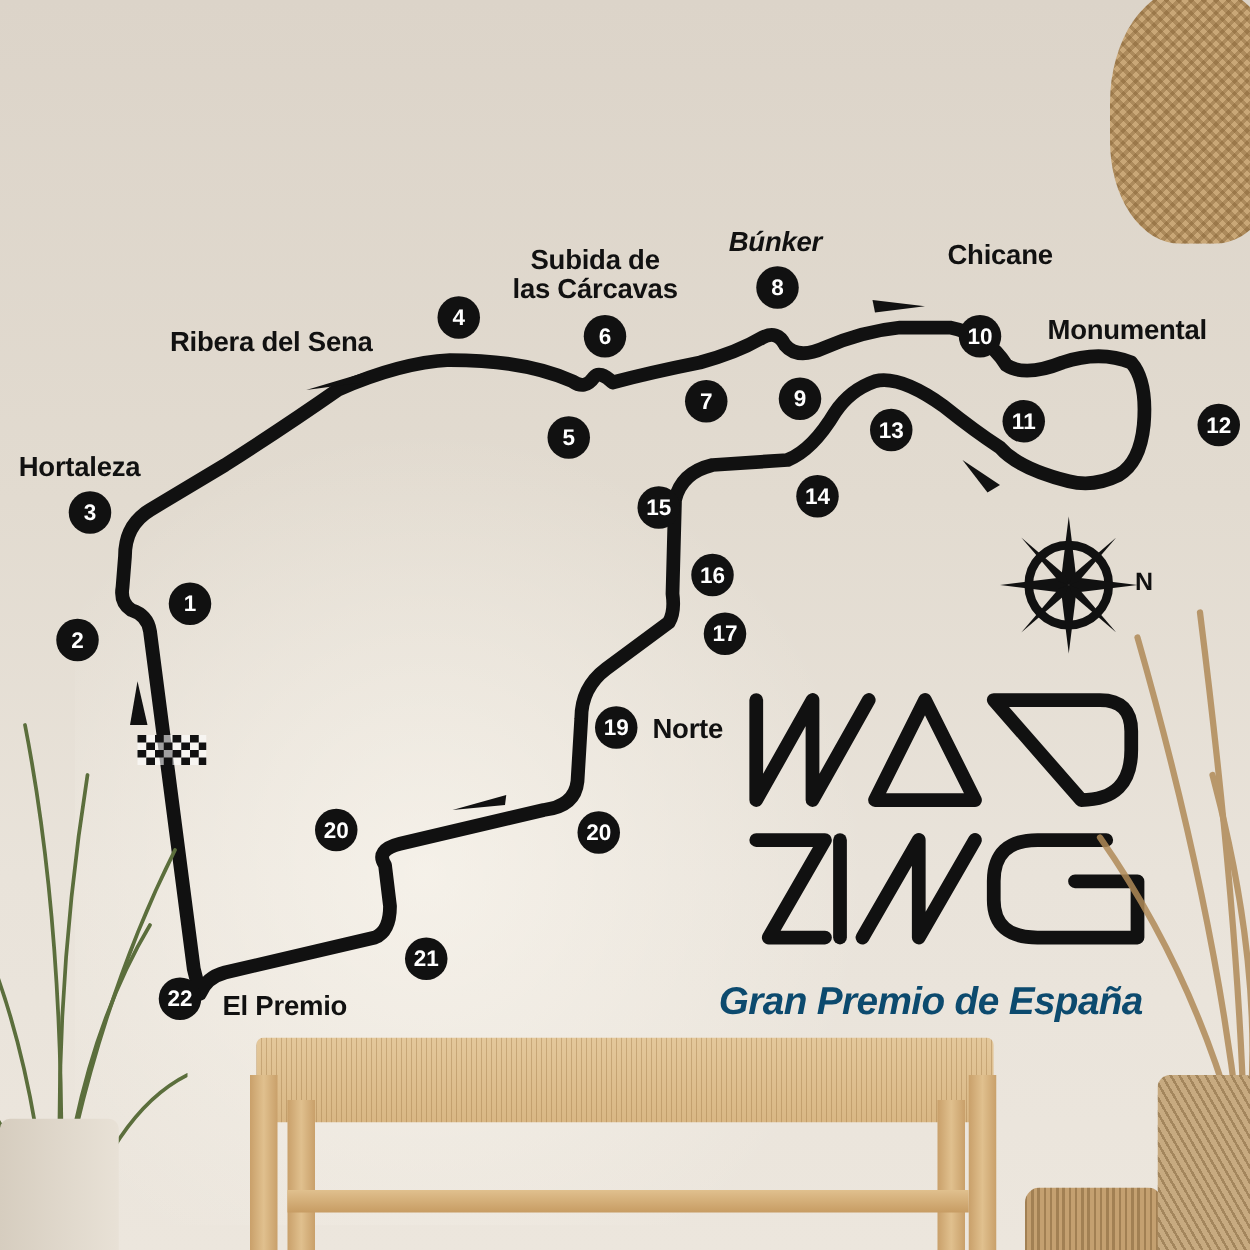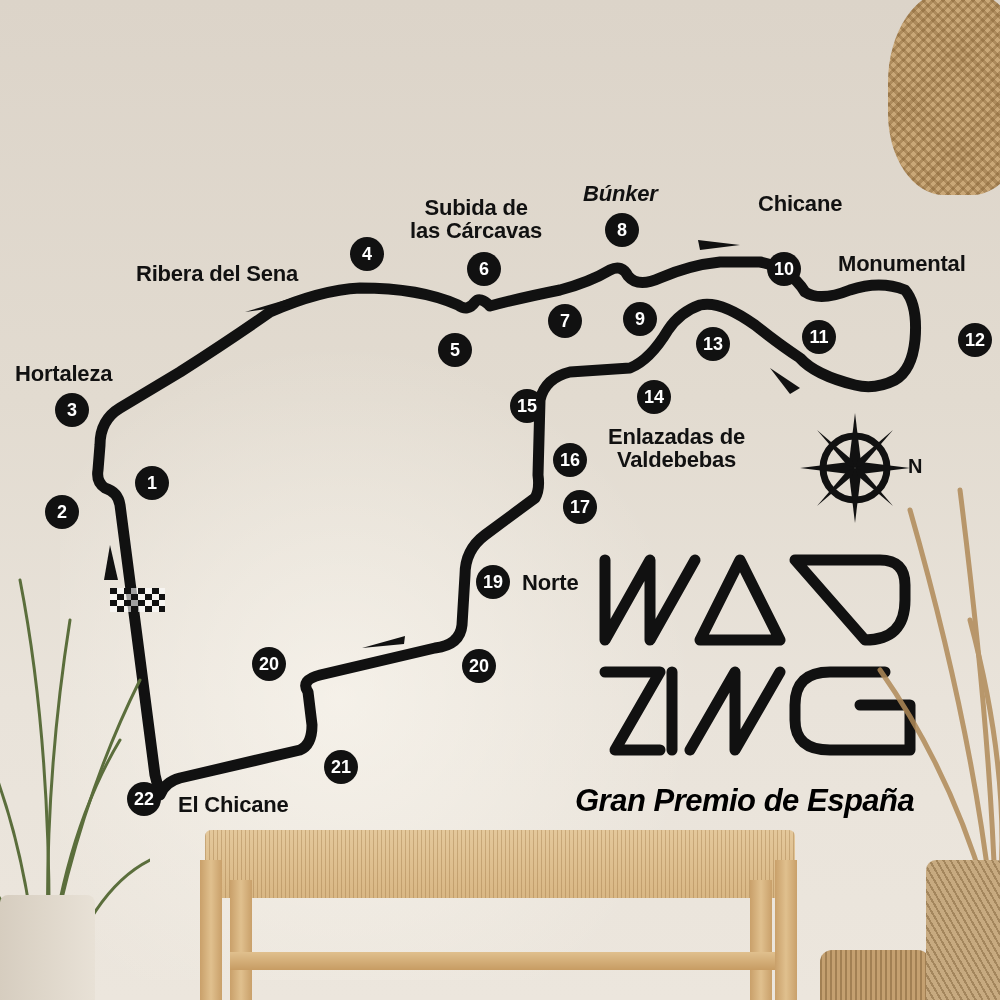--- a/index.html
+++ b/index.html
@@ -21,21 +21,21 @@
       font-family: "Liberation Sans", sans-serif; letter-spacing: -0.2px;
     }
     .badge {
       position: absolute; width: 34px; height: 34px; border-radius: 50%;
       background: #111; color: #fff; font-weight: 700; font-size: 18px;
       display: flex; align-items: center; justify-content: center;
       font-family: "Liberation Sans", sans-serif;
     }
     .subtitle {
       position: absolute; left: 575px; top: 783px; font-size: 31px; font-style: italic;
-      font-weight: 700; color: #000000; letter-spacing: -0.5px;
+      font-weight: 700; color: #0c4a6e; letter-spacing: -0.5px;
     }
     .lamp {
       position: absolute; left: 888px; top: -10px; width: 140px; height: 205px;
       border-radius: 45% 45% 40% 40%;
       background:
         repeating-linear-gradient(45deg, rgba(120,85,40,0.35) 0 3px, transparent 3px 7px),
         repeating-linear-gradient(-45deg, rgba(120,85,40,0.35) 0 3px, transparent 3px 7px),
         #c9a777;
     }
     .plant-left {
@@ -141,26 +141,22 @@
 
   <div class="label" style="left:15px; top:362px; font-size:22px;">Hortaleza</div>
   <div class="label" style="left:136px; top:262px; font-size:22px;">Ribera del Sena</div>
   <div class="label" style="left:410px; top:196px; font-size:22px;">
     <div>Subida de</div>
     <div>las Cárcavas</div>
   </div>
   <div class="label" style="left:583px; top:182px; font-size:22px;font-style:italic;">Búnker</div>
   <div class="label" style="left:738px; top:192px; font-size:22px;margin-left:20px;">Chicane</div>
   <div class="label" style="left:838px; top:252px; font-size:22px;">Monumental</div>
-  <div class="label" style="left:608px; top:425px; font-size:22px;">
-    <div>Enlazadas de</div>
-    <div>Valdebebas</div>
-  </div>
   <div class="label" style="left:522px; top:571px; font-size:22px;">Norte</div>
-  <div class="label" style="left:178px; top:793px; font-size:22px;">El Chicane</div>
+  <div class="label" style="left:178px; top:793px; font-size:22px;">El Premio</div>
 
   <div class="badge" style="left:135px; top:466px;">1</div>
   <div class="badge" style="left:45px; top:495px;">2</div>
   <div class="badge" style="left:55px; top:393px;">3</div>
   <div class="badge" style="left:350px; top:237px;">4</div>
   <div class="badge" style="left:438px; top:333px;">5</div>
   <div class="badge" style="left:467px; top:252px;">6</div>
   <div class="badge" style="left:548px; top:304px;">7</div>
   <div class="badge" style="left:605px; top:213px;">8</div>
   <div class="badge" style="left:623px; top:302px;">9</div>

